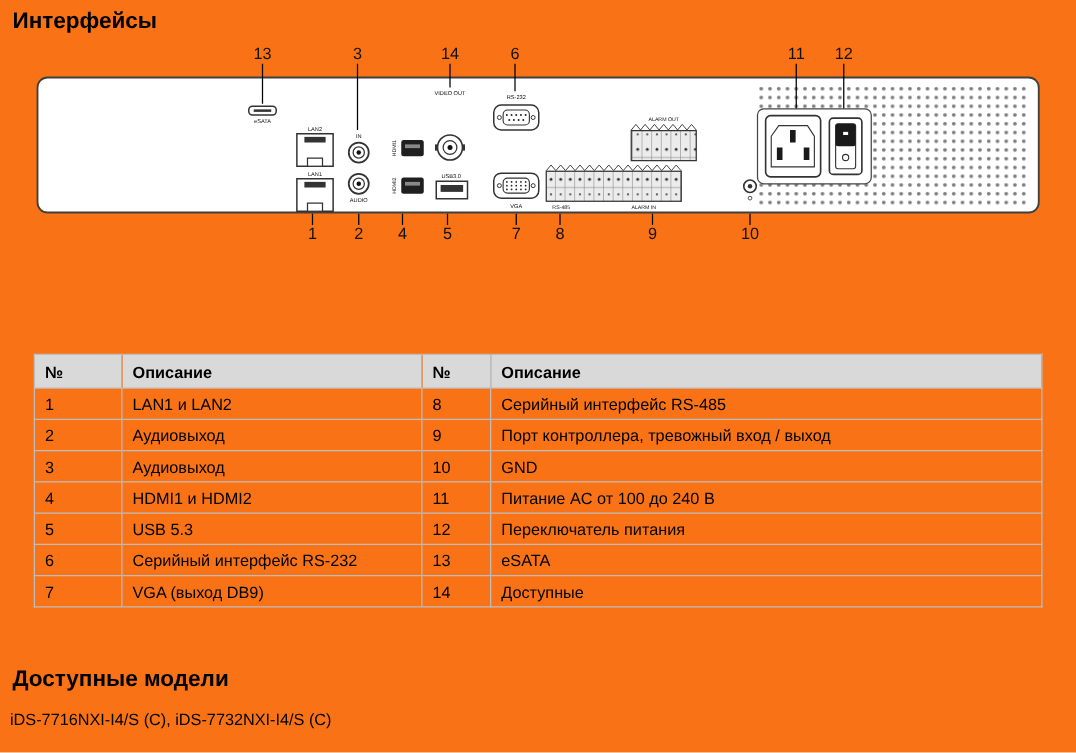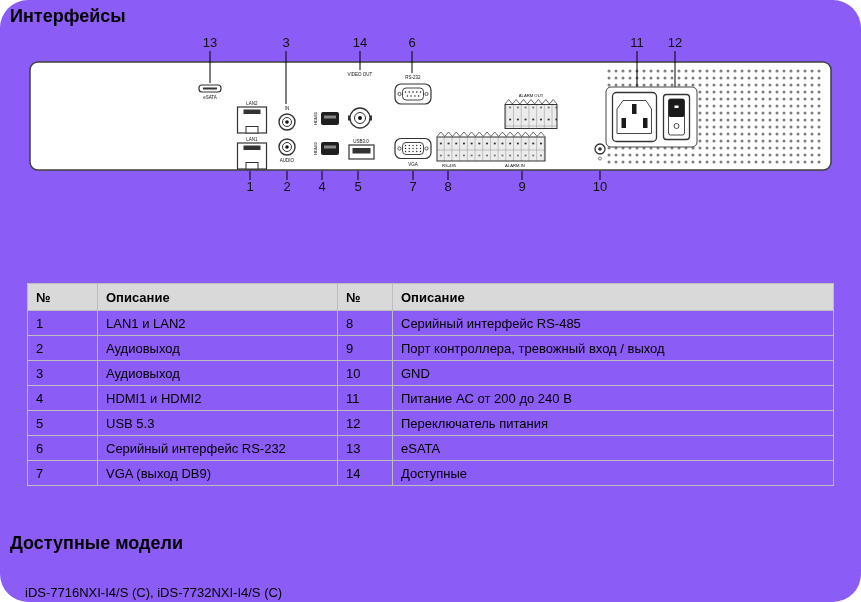--- a/index.html
+++ b/index.html
@@ -1,34 +1,34 @@
 <!DOCTYPE html>
 <html><head>
 <meta charset="utf-8">
 <style>
   html,body { margin:0; padding:0; background:#fff; }
   body { font-family:"Liberation Sans", sans-serif; color:#000; }
-  .page { position:relative; width:861px; height:602px; background:#8b5cf6; overflow:hidden;border-radius:28px; }
+  .page { position:relative; width:861px; height:602px; background:#f97316; overflow:hidden; }
 
   h1.title { position:absolute; top:6px; left:10px; margin:0; font-size:18px; font-weight:700; }
 
   svg.diagram { position:absolute; top:30px; left:0; font-family:"Liberation Sans", sans-serif; }
   svg.diagram text { fill:#111; }
   .callout-num { font-size:13px; }
   .tiny { font-size:4.5px; fill:#222; }
   .tiny2 { font-size:4.2px; fill:#222; }
 
   table.iface { position:absolute; top:283px; left:27px; width:806px;
     border-collapse:collapse; table-layout:fixed; font-size:13px; }
   table.iface th, table.iface td { border:1px solid #bdbdbd; padding:4px 8px;
     text-align:left; vertical-align:middle; height:16px; overflow:hidden; white-space:nowrap; }
   table.iface thead th { background:#d9d9d9; font-weight:700; padding:5px 8px; }
 
   h2.models-heading { position:absolute; top:533px; left:10px; margin:0; font-size:18px; font-weight:700; }
-  p.models-text { position:absolute; top:568px; left:8px; margin:17px; font-size:13px; }
+  p.models-text { position:absolute; top:568px; left:8px; margin:0; font-size:13px; }
 </style>
 </head>
 <body>
 
 <div class="page">
 
   <h1 class="title">Интерфейсы</h1>
 
   <svg class="diagram" width="861" height="175" viewBox="0 0 861 175">
     <defs>
@@ -267,21 +267,21 @@
       <tr>
         <td>3</td>
         <td>Аудиовыход</td>
         <td>10</td>
         <td>GND</td>
       </tr>
       <tr>
         <td>4</td>
         <td>HDMI1 и HDMI2</td>
         <td>11</td>
-        <td>Питание AC от 200 до 240 В</td>
+        <td>Питание AC от 100 до 240 В</td>
       </tr>
       <tr>
         <td>5</td>
         <td>USB 5.3</td>
         <td>12</td>
         <td>Переключатель питания</td>
       </tr>
       <tr>
         <td>6</td>
         <td>Серийный интерфейс RS-232</td>

